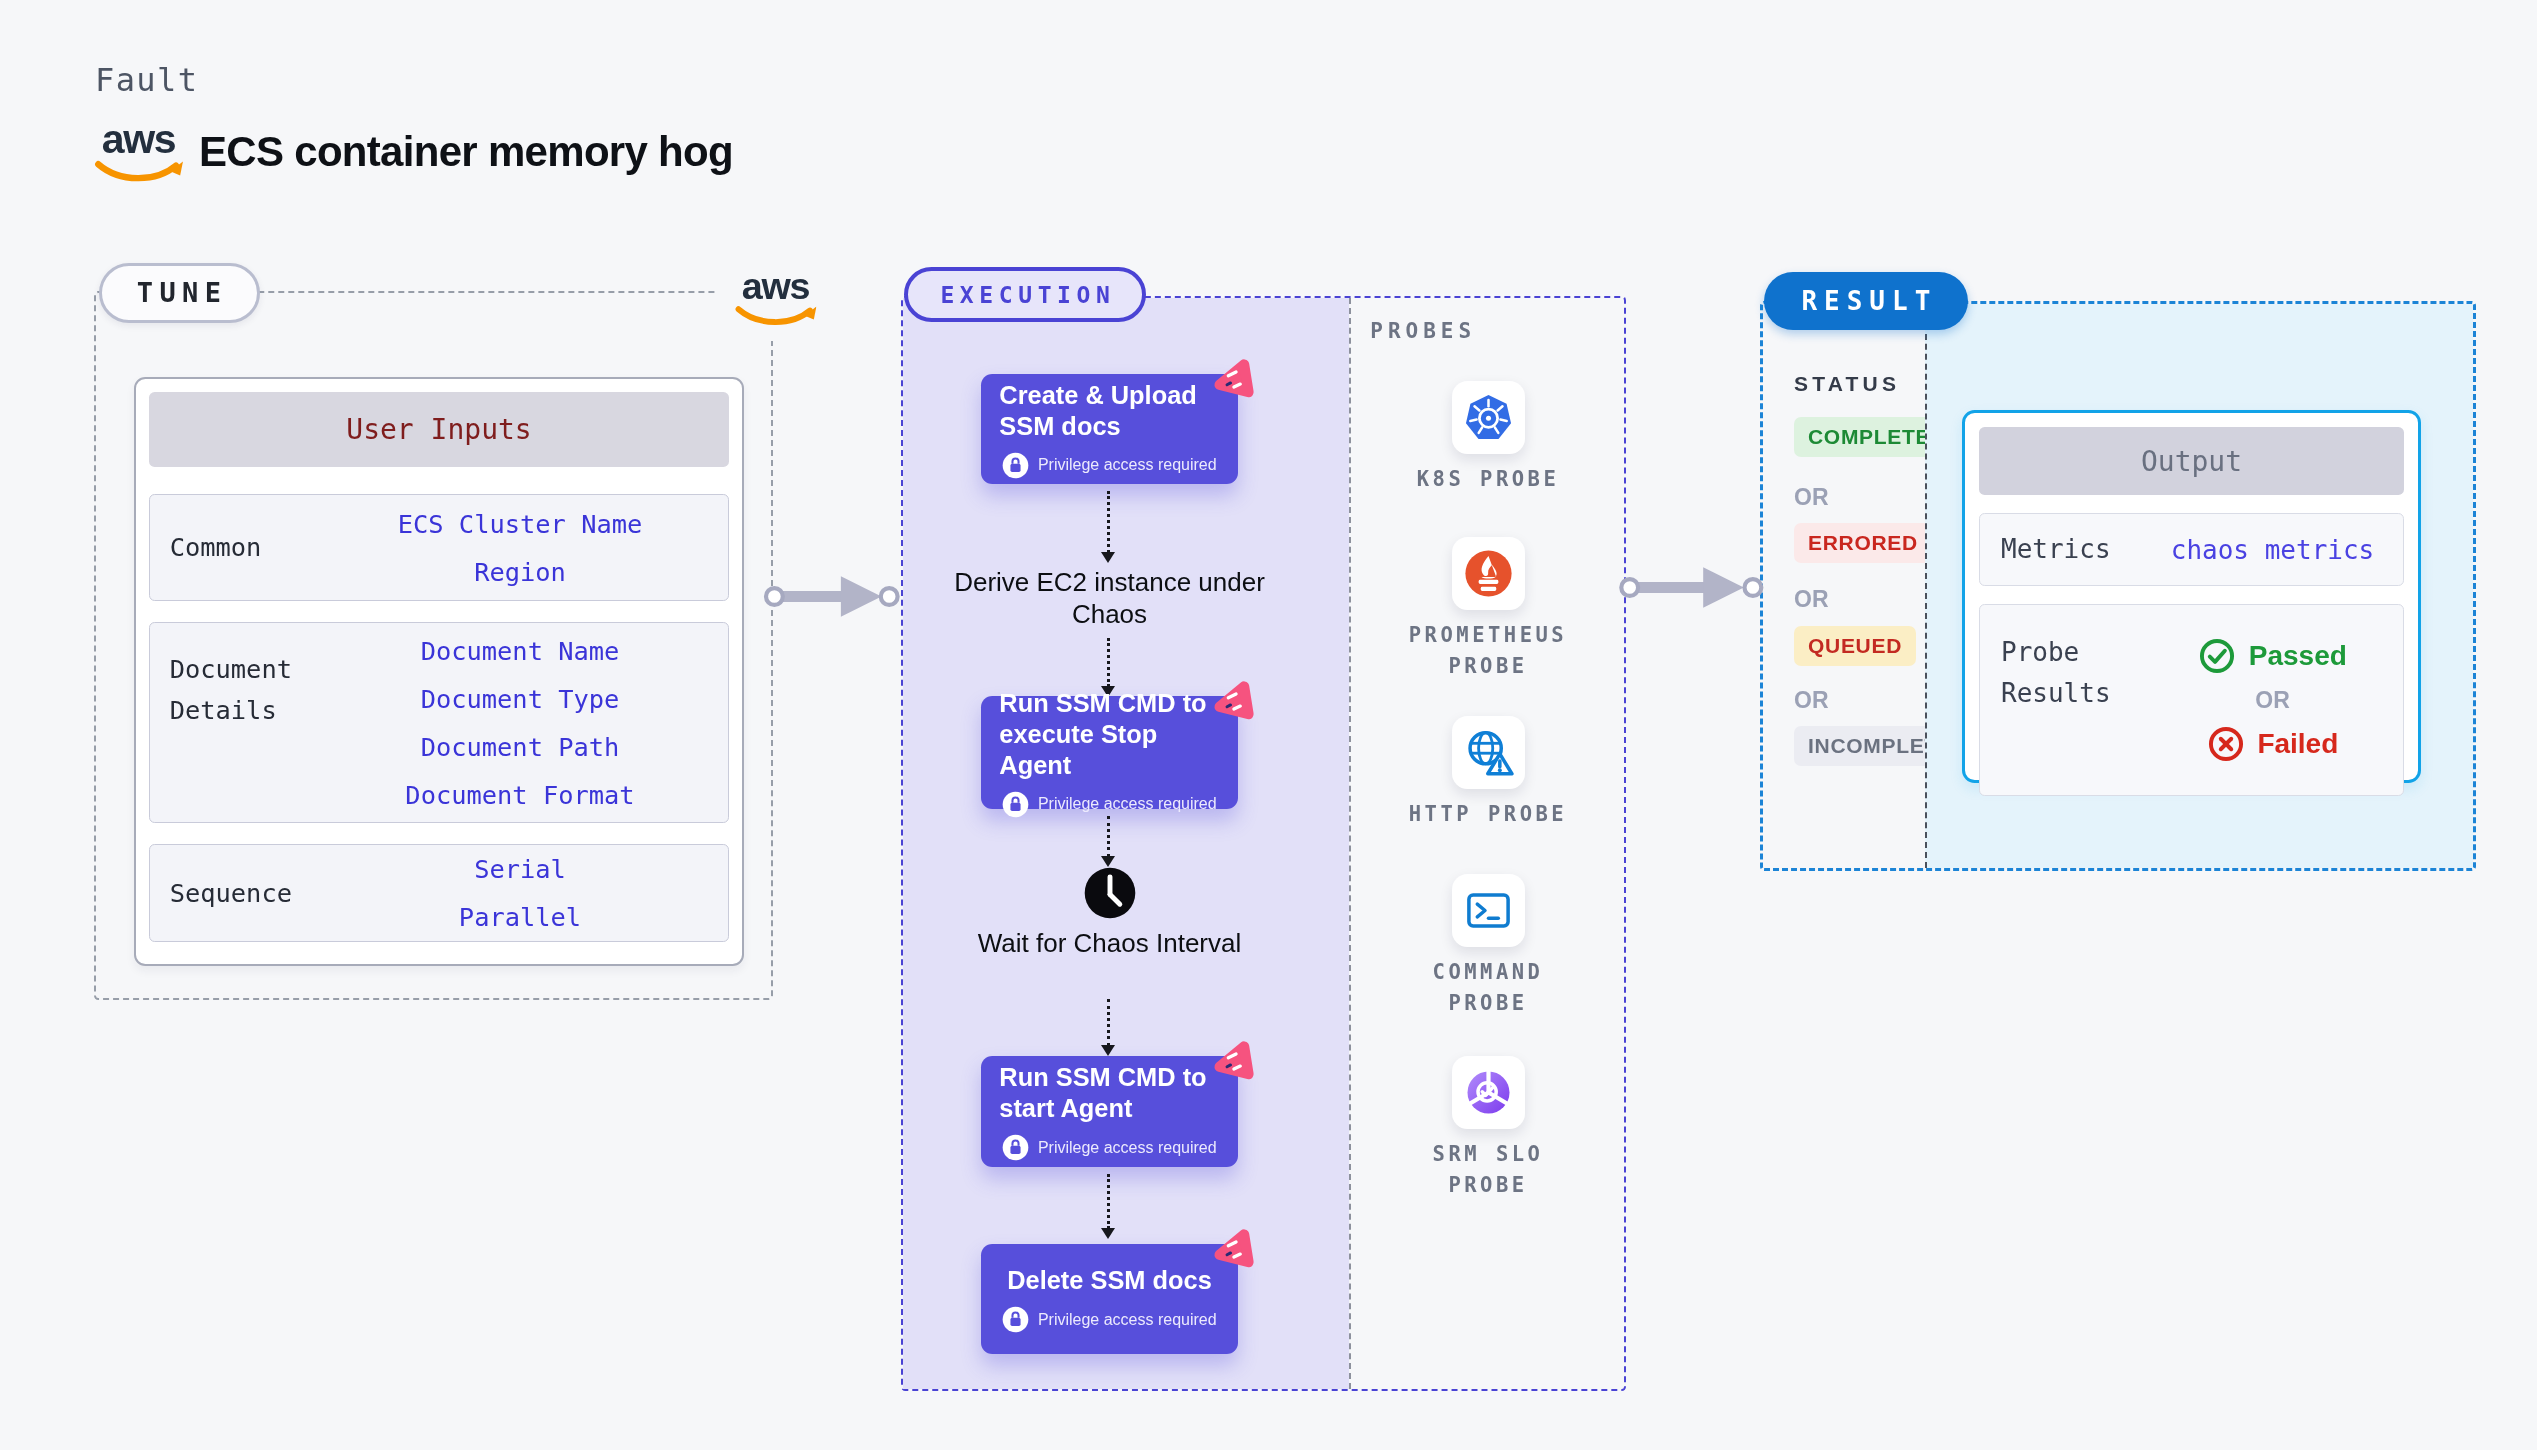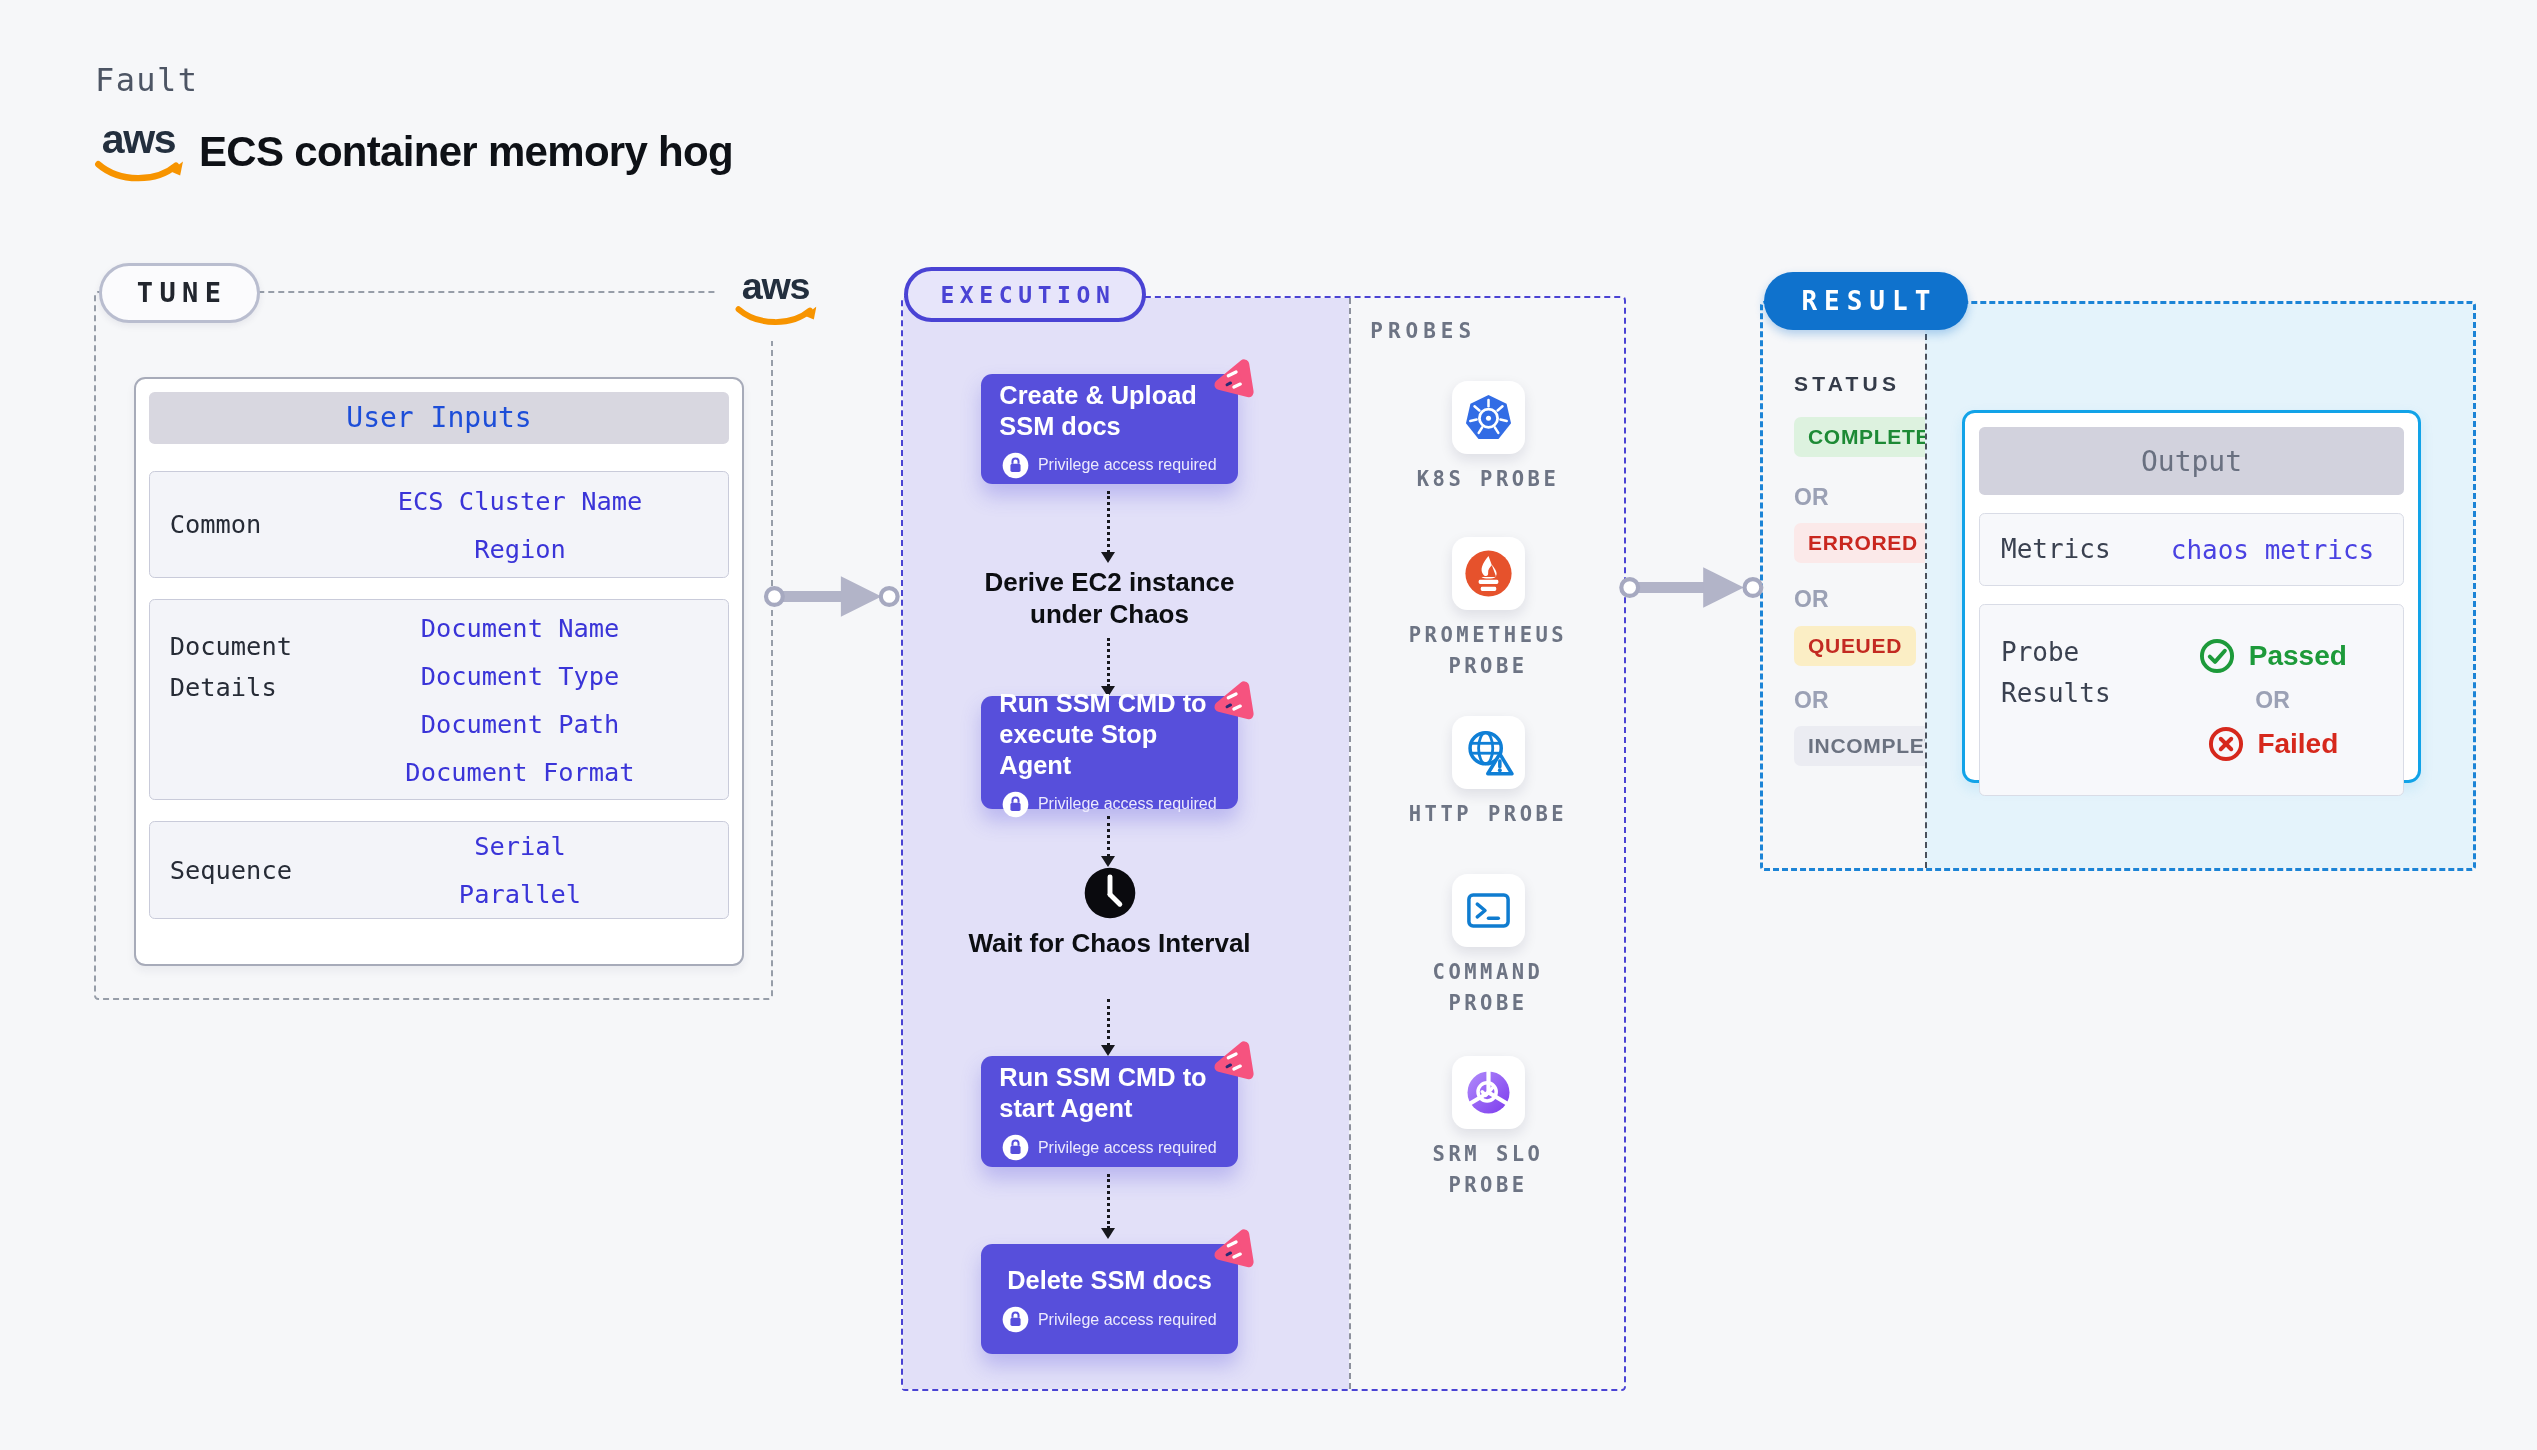--- a/index.html
+++ b/index.html
@@ -20,21 +20,21 @@
   .pill-tune{left:2.8px;top:-30px;background:#fbfbfd;border:3.5px solid #b9bdcf;color:#22262e;font-size:27px;letter-spacing:6.4px;padding:11.3px 30px 11.3px 35px;box-shadow:0 2.8px 7px rgba(40,40,80,.08)}
   .pill-exec{left:1.4px;top:-31px;background:#e7e5fa;border:4.2px solid #4a43d4;color:#4a43d4;font-size:23px;letter-spacing:5.6px;padding:10.6px 27px 10.6px 32px}
   .pill-result{left:1.4px;top:-32px;background:#0f72cd;border:none;color:#ffffff;font-size:26px;letter-spacing:7px;padding:14px 31px 14px 37px;box-shadow:0 4.2px 10px rgba(15,114,205,.3)}
 
   
   .tune-box{position:absolute;left:94px;top:291px;width:679px;height:709px;border:2.1px dashed #979ea9;border-radius:4.2px}
   .tune-aws-patch{position:absolute;left:621px;top:-40px;width:117px;height:88px;background:#f6f7f9;display:flex;align-items:center;justify-content:center;z-index:4}
   .tune-aws-patch .aws-logo{transform:scale(.92)}
 
   .ui-card{position:absolute;left:38px;top:84px;width:610px;height:589px;background:#ffffff;border:2.8px solid #a7abb9;border-radius:11.3px;padding:12.7px;box-shadow:0 4.2px 10px rgba(30,30,60,.06)}
-  .ui-card .card-header{height:52px;background:#d8d7e0;border-radius:5.6px;display:flex;align-items:center;justify-content:center;font-family:"DejaVu Sans Mono",monospace;font-size:28px;color:#1d4ed8}
+  .ui-card .card-header{height:75px;background:#d8d7e0;border-radius:5.6px;display:flex;align-items:center;justify-content:center;font-family:"DejaVu Sans Mono",monospace;font-size:28px;color:#7f1d1d}
   .ui-row{display:flex;background:#f3f4f9;border:1.4px solid #c9cbda;border-radius:5.6px;align-items:center}
   .ui-row.first{margin-top:27.5px;height:107px}
   .ui-row.second{margin-top:21px;height:201px;align-items:flex-start}
   .ui-row.third{margin-top:21px;height:98px}
   .ui-row .row-label{width:162px;padding-left:20px;font-family:"DejaVu Sans Mono",monospace;font-size:25.4px;color:#262b36;line-height:41px}
   .ui-row.second .row-label{padding-top:25.4px}
   .ui-row .row-values{flex:1;display:flex;flex-direction:column;justify-content:center;text-align:center;font-family:"DejaVu Sans Mono",monospace;font-size:25.4px;color:#3a34d8;line-height:48px;height:100%}
 
   
   .flow-arrow{position:absolute;z-index:6}
@@ -47,21 +47,21 @@
   .probes-col{position:absolute;left:449px;top:0;right:0;bottom:0}
   .probes-title{position:absolute;left:18.3px;top:21px;font-family:"DejaVu Sans Mono",monospace;font-weight:bold;font-size:21px;letter-spacing:5px;color:#6d7484}
 
   .step{position:absolute;left:78px;width:257px;background:#574fdb;border-radius:11.3px;display:flex;flex-direction:column;align-items:center;justify-content:center;box-shadow:0 11.3px 20px rgba(84,74,220,.28)}
   .step .step-title{color:#ffffff;font-weight:bold;font-size:25.4px;text-align:left;line-height:31px;padding:0 18.3px}
   .lock-row{display:flex;align-items:center;gap:8.5px;margin-top:10px}
   .lock-row svg{width:27px;height:27px}
   .lock-row span{color:#eceafd;font-size:16px}
   .corner-icon{position:absolute;top:-17px;right:-18.3px;width:47px;height:47px;transform:rotate(-6deg)}
 
-  .flow-note{position:absolute;left:47px;width:319px;text-align:center;font-size:26px;font-weight:bold;color:#0c0e12;line-height:32px}
+  .flow-note{position:absolute;left:47px;width:319px;text-align:center;font-size:26px;font-weight:normal;color:#0c0e12;line-height:32px}
   .dotted-arrow{position:absolute;left:204px;width:0;border-left:3.5px dotted #17181d}
   .dotted-arrow .head{position:absolute;bottom:-10px;left:-9.2px;width:0;height:0;border-left:7.8px solid transparent;border-right:7.8px solid transparent;border-top:11.3px solid #17181d}
   .clock-wrap{position:absolute;left:181px;width:52px;height:52px}
 
   .probe-item{display:flex;flex-direction:column;align-items:center}
   .probe-card{width:73px;height:73px;background:#ffffff;border-radius:15.5px;display:flex;align-items:center;justify-content:center;box-shadow:0 5.6px 12.7px rgba(20,20,60,.10)}
   .probe-label{margin-top:10px;max-width:176px;text-align:center;font-family:"DejaVu Sans Mono",monospace;font-weight:bold;font-size:20.5px;letter-spacing:3.5px;color:#6d7484;line-height:31px}
 
   
   .result-box{position:absolute;left:1760px;top:301px;width:716px;height:570px;border:3.5px dashed #1c84d6;border-radius:4.2px}

